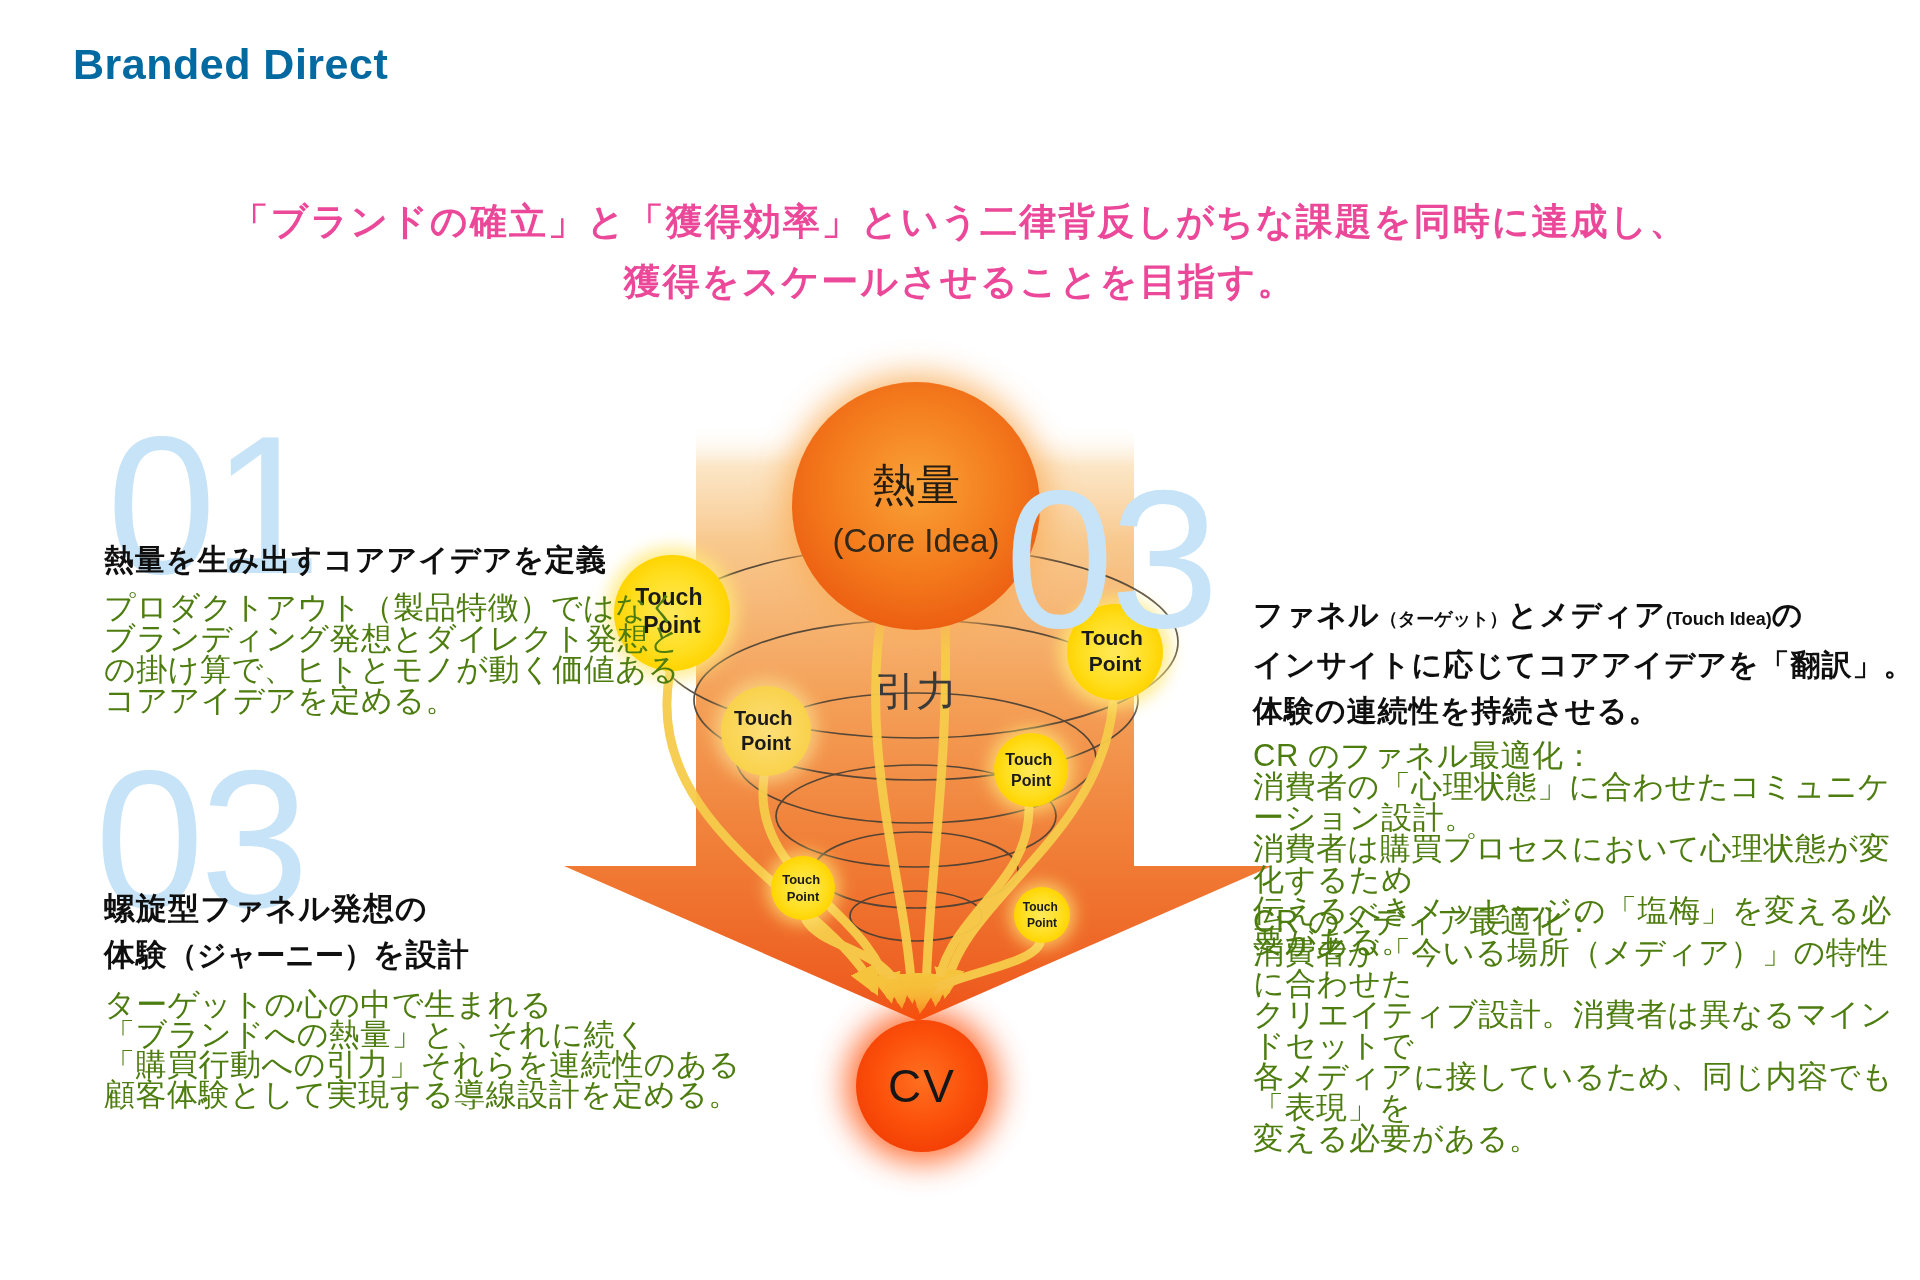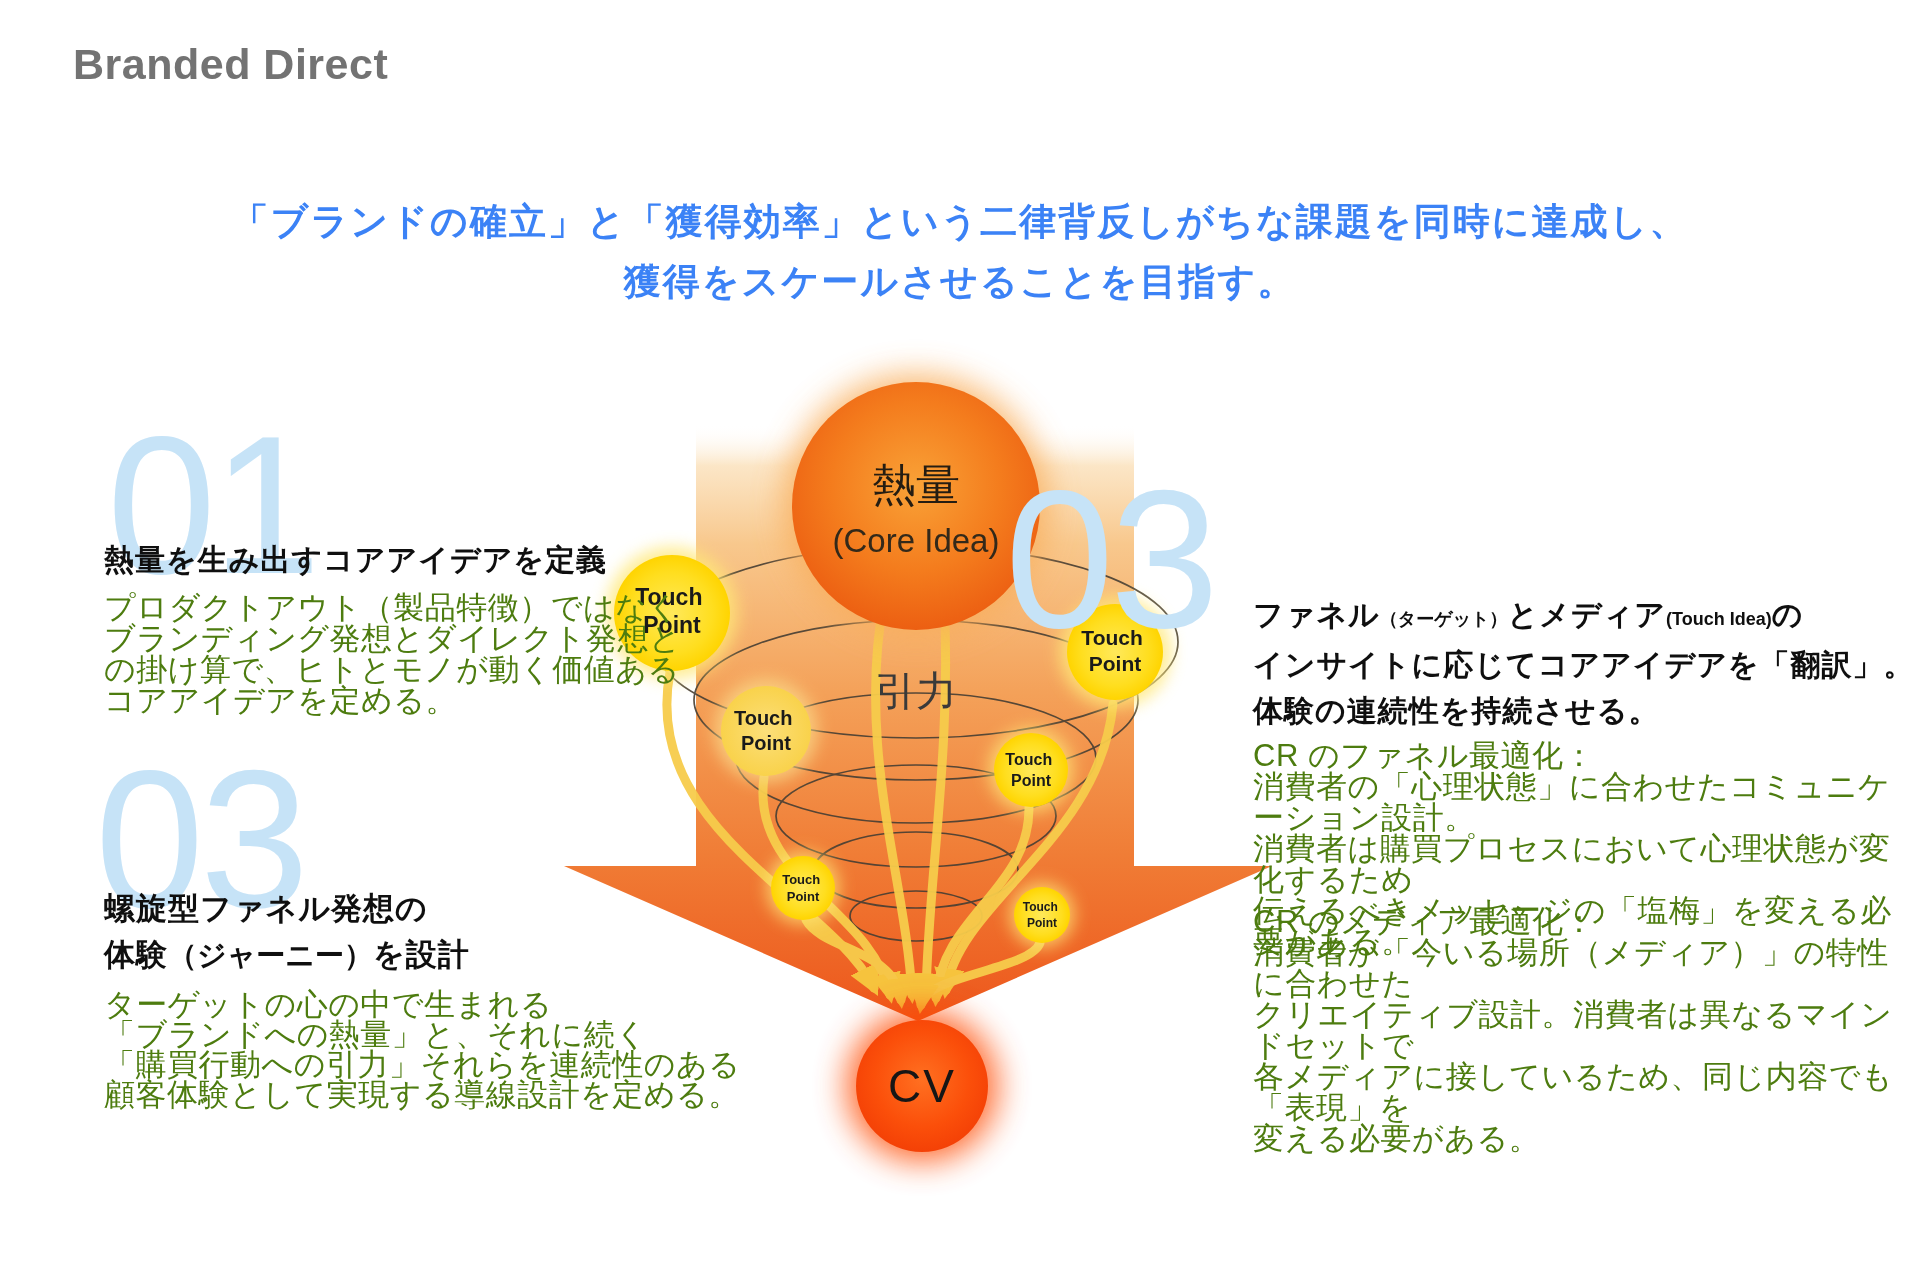--- a/index.html
+++ b/index.html
@@ -4,25 +4,25 @@
 <style>
   html,body{margin:0;padding:0;}
   body{
     width:1920px;height:1280px;position:relative;overflow:hidden;
     background:#ffffff;
     font-family:"Liberation Sans","DejaVu Sans",sans-serif;
     color:#111;
   }
   .abs{position:absolute;}
   .title{
-    left:73px;top:40px;font-size:43px;font-weight:700;letter-spacing:.5px;color:#737373;
+    left:73px;top:40px;font-size:43px;font-weight:700;letter-spacing:.5px;color:#0369a1;
   }
   .subtitle{
     left:0;right:0;top:192px;text-align:center;
-    font-size:37px;font-weight:700;line-height:60px;letter-spacing:2px;color:#3b82f6;
+    font-size:37px;font-weight:700;line-height:60px;letter-spacing:2px;color:#ec4899;
   }
   .bignum{
     font-size:196px;font-weight:500;line-height:1;letter-spacing:-4px;color:#C6E3F7;
     z-index:1;
   }
   .sec-heading{
     font-size:30px;font-weight:700;color:#0f0f0f;letter-spacing:1px;z-index:2;
   }
   .sec-heading .small{font-size:29px;letter-spacing:0;}
   .sec-body{

